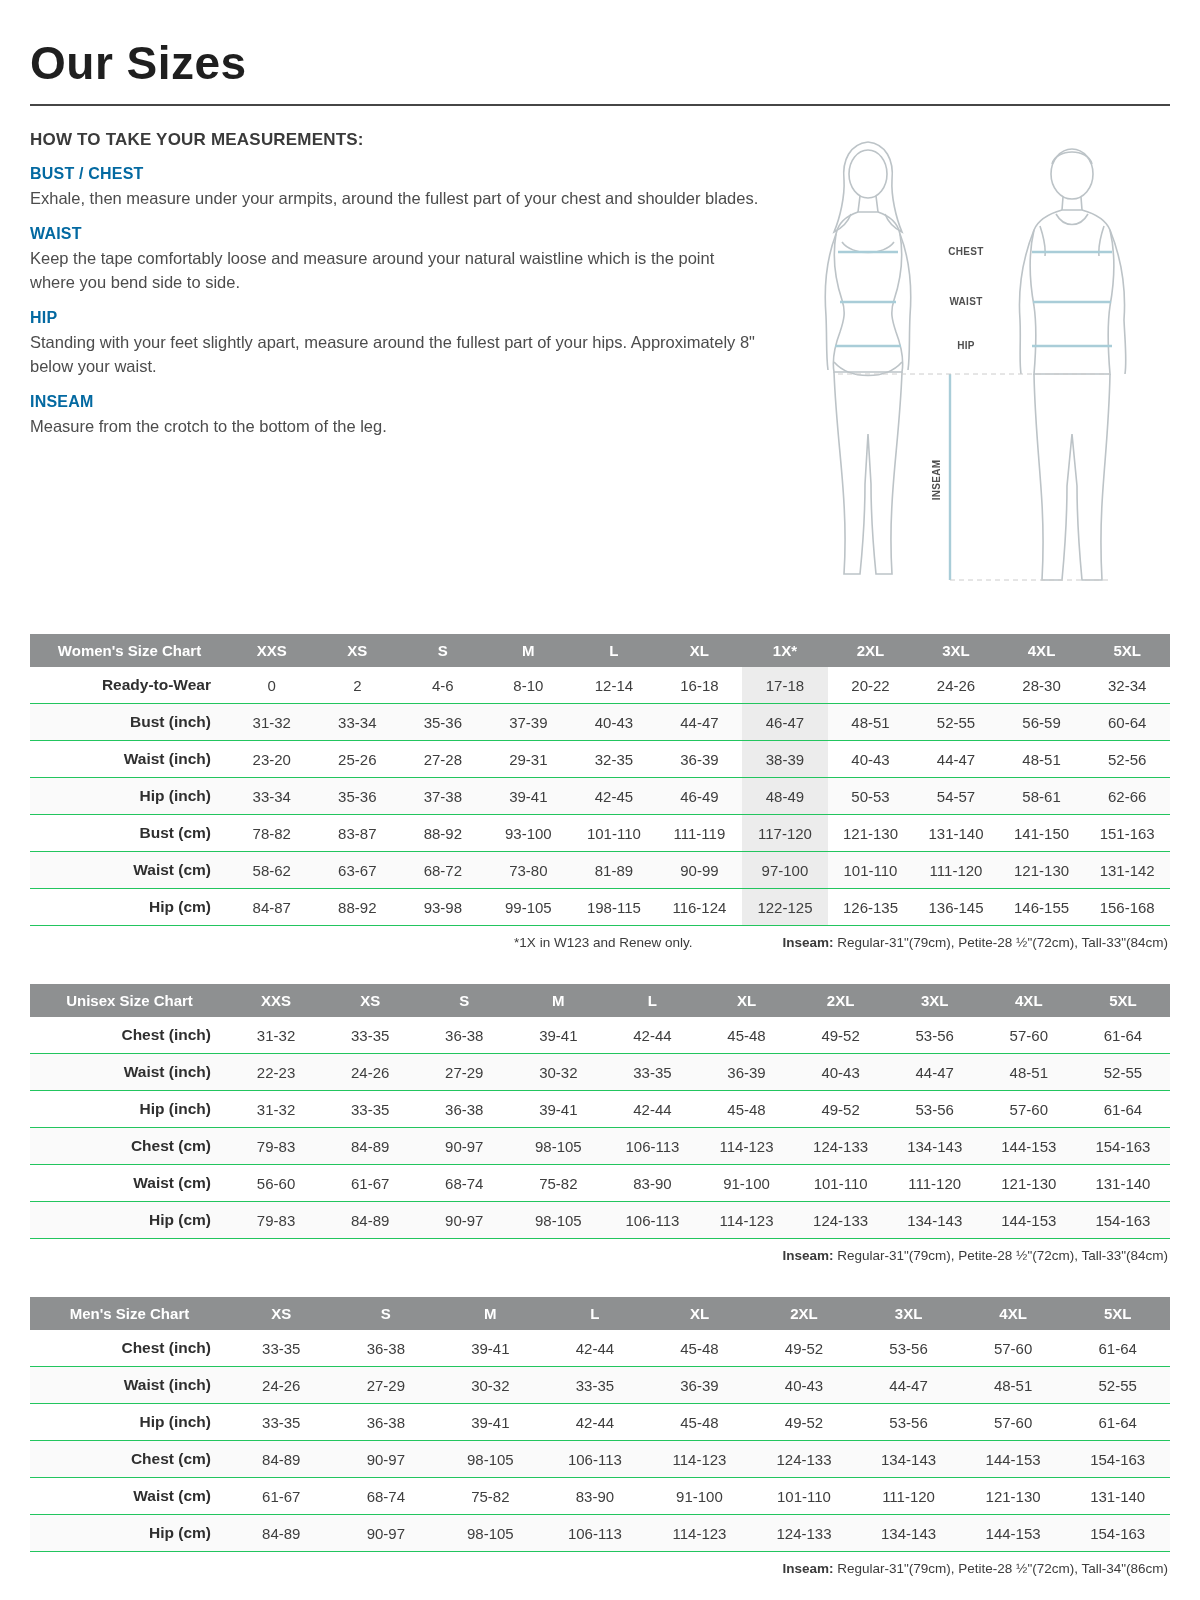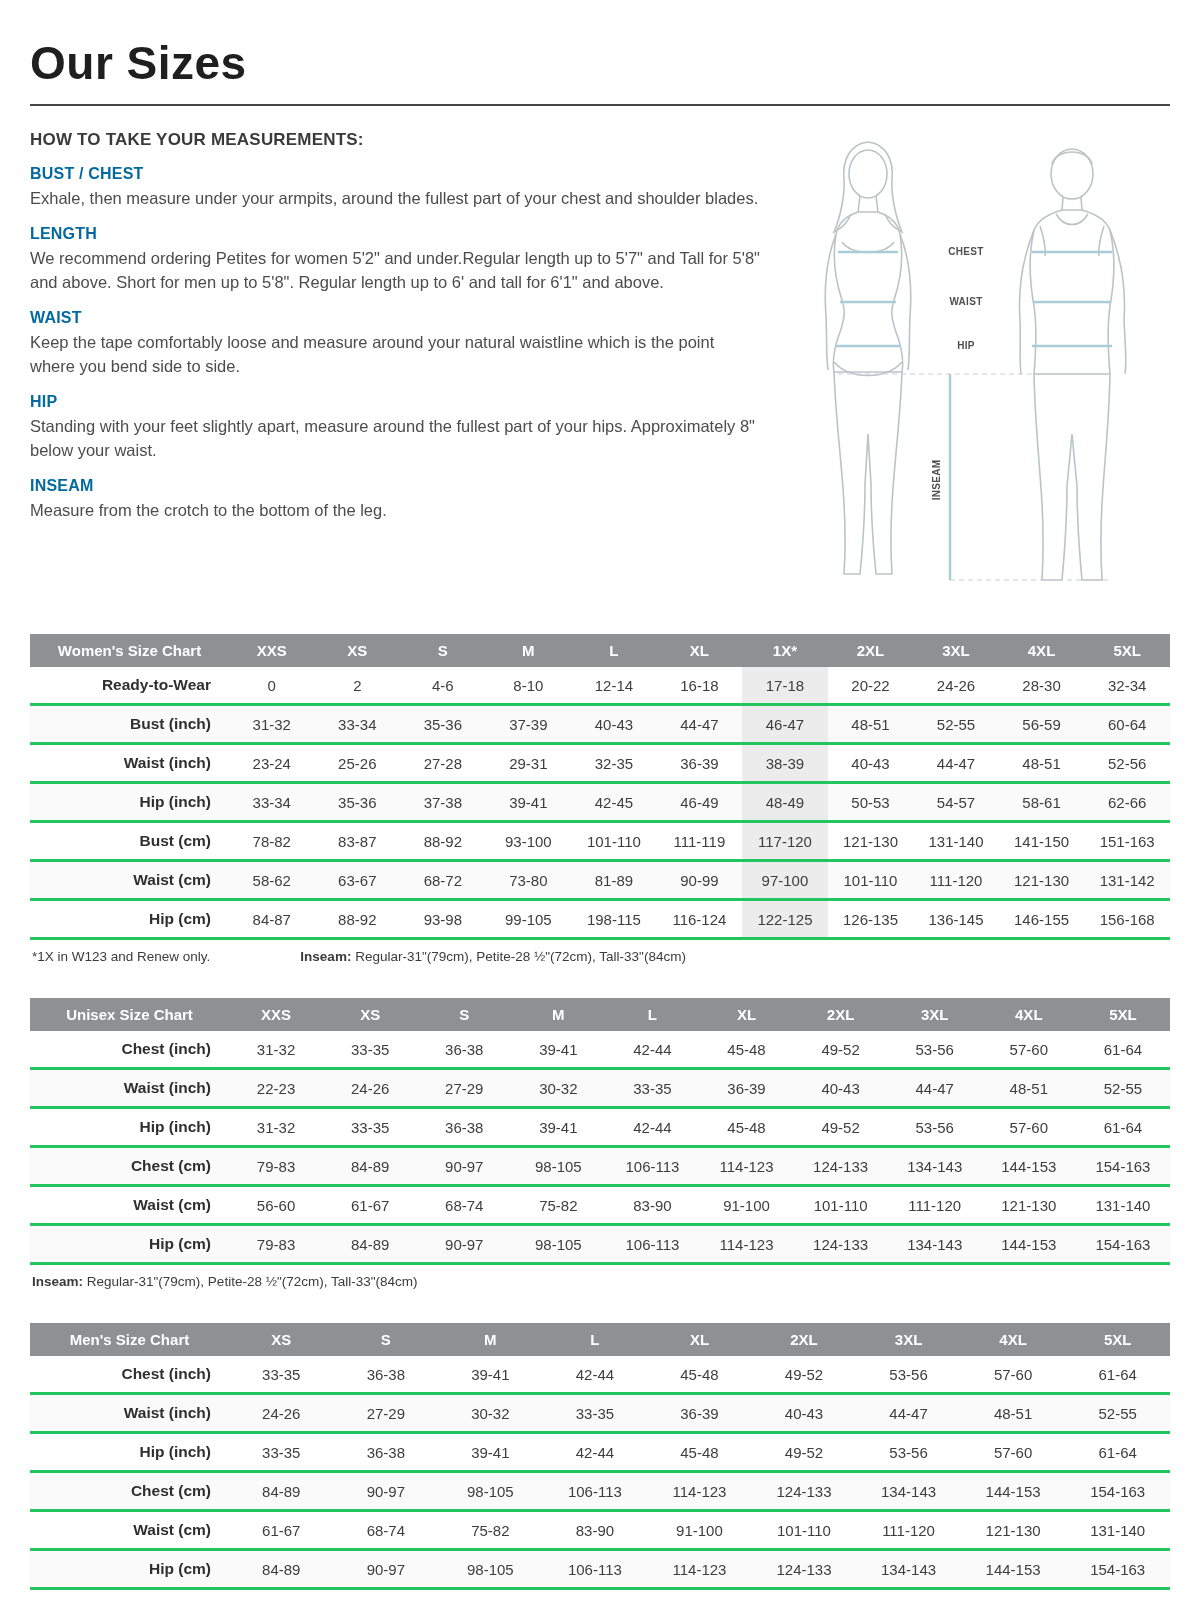--- a/index.html
+++ b/index.html
@@ -18,50 +18,46 @@
 
   .figure-wrap { flex:1; display:flex; justify-content:flex-end; padding-top:4px; }
 
   .tables-section { margin-top:30px; }
   .table-block { margin-top:32px; }
   .table-block:first-child { margin-top:0; }
 
   table.size-table { width:100%; border-collapse:collapse; table-layout:fixed; }
   table.size-table thead th { background:#8e9091; color:#ffffff; font-size:15px; font-weight:700; padding:8px 2px; text-align:center; }
   table.size-table thead th.corner { width:195px; }
-  table.size-table tbody tr { border-bottom:3px solid #22c55e; }
+  table.size-table tbody tr { border-bottom:1px solid #22c55e; }
   table.size-table tbody tr:nth-child(even) { background:#fafafa; }
   table.size-table tbody th { text-align:right; padding:9px 18px 9px 2px; font-size:15.5px; font-weight:700; color:#2f2f2f; }
   table.size-table tbody td { text-align:center; padding:9px 2px; font-size:15px; color:#3e3e3e; }
   table.size-table tbody td.hl { background:#ececec; }
 
-  .notes { display:flex; gap:90px; padding:9px 2px 2px 2px; font-size:13.5px; color:#3b3b3b; }
+  .notes { display:flex; justify-content:flex-end; gap:90px; padding:9px 2px 2px 2px; font-size:13.5px; color:#3b3b3b; }
   .notes b { font-weight:700; }
 
   svg text.meas-label { font-family:"Liberation Sans", sans-serif; font-size:10px; font-weight:700; fill:#4f4f4f; letter-spacing:0.3px; }
 </style>
 </head>
 <body>
 
 <div class="page">
 
   <h1 class="page-title">Our Sizes</h1>
   <hr class="title-rule">
 
   <div class="top-section">
     <div class="instructions">
       <p class="instr-heading">HOW TO TAKE YOUR MEASUREMENTS:</p>
 
       <div class="instr-block">
         <p class="instr-title">BUST / CHEST</p>
         <p class="instr-body">Exhale, then measure under your armpits, around the fullest part of your chest and shoulder blades.</p>
-      </div>
-      <div class="instr-block">
-        <p class="instr-title">LENGTH</p>
-        <p class="instr-body">We recommend ordering Petites for women 5'2" and under.Regular length up to 5'7" and Tall for 5'8" and above. Short for men up to 5'8". Regular length up to 6' and tall for 6'1" and above.</p>
       </div>
       <div class="instr-block">
         <p class="instr-title">WAIST</p>
         <p class="instr-body">Keep the tape comfortably loose and measure around your natural waistline which is the point where you bend side to side.</p>
       </div>
       <div class="instr-block">
         <p class="instr-title">HIP</p>
         <p class="instr-body">Standing with your feet slightly apart, measure around the fullest part of your hips. Approximately 8" below your waist.</p>
       </div>
       <div class="instr-block">
@@ -165,21 +161,21 @@
                 <td>40-43</td>
                 <td>44-47</td>
                 <td class="hl">46-47</td>
                 <td>48-51</td>
                 <td>52-55</td>
                 <td>56-59</td>
                 <td>60-64</td>
               </tr>
               <tr>
                 <th>Waist (inch)</th>
-                <td>23-24</td>
+                <td>23-20</td>
                 <td>25-26</td>
                 <td>27-28</td>
                 <td>29-31</td>
                 <td>32-35</td>
                 <td>36-39</td>
                 <td class="hl">38-39</td>
                 <td>40-43</td>
                 <td>44-47</td>
                 <td>48-51</td>
                 <td>52-56</td>

